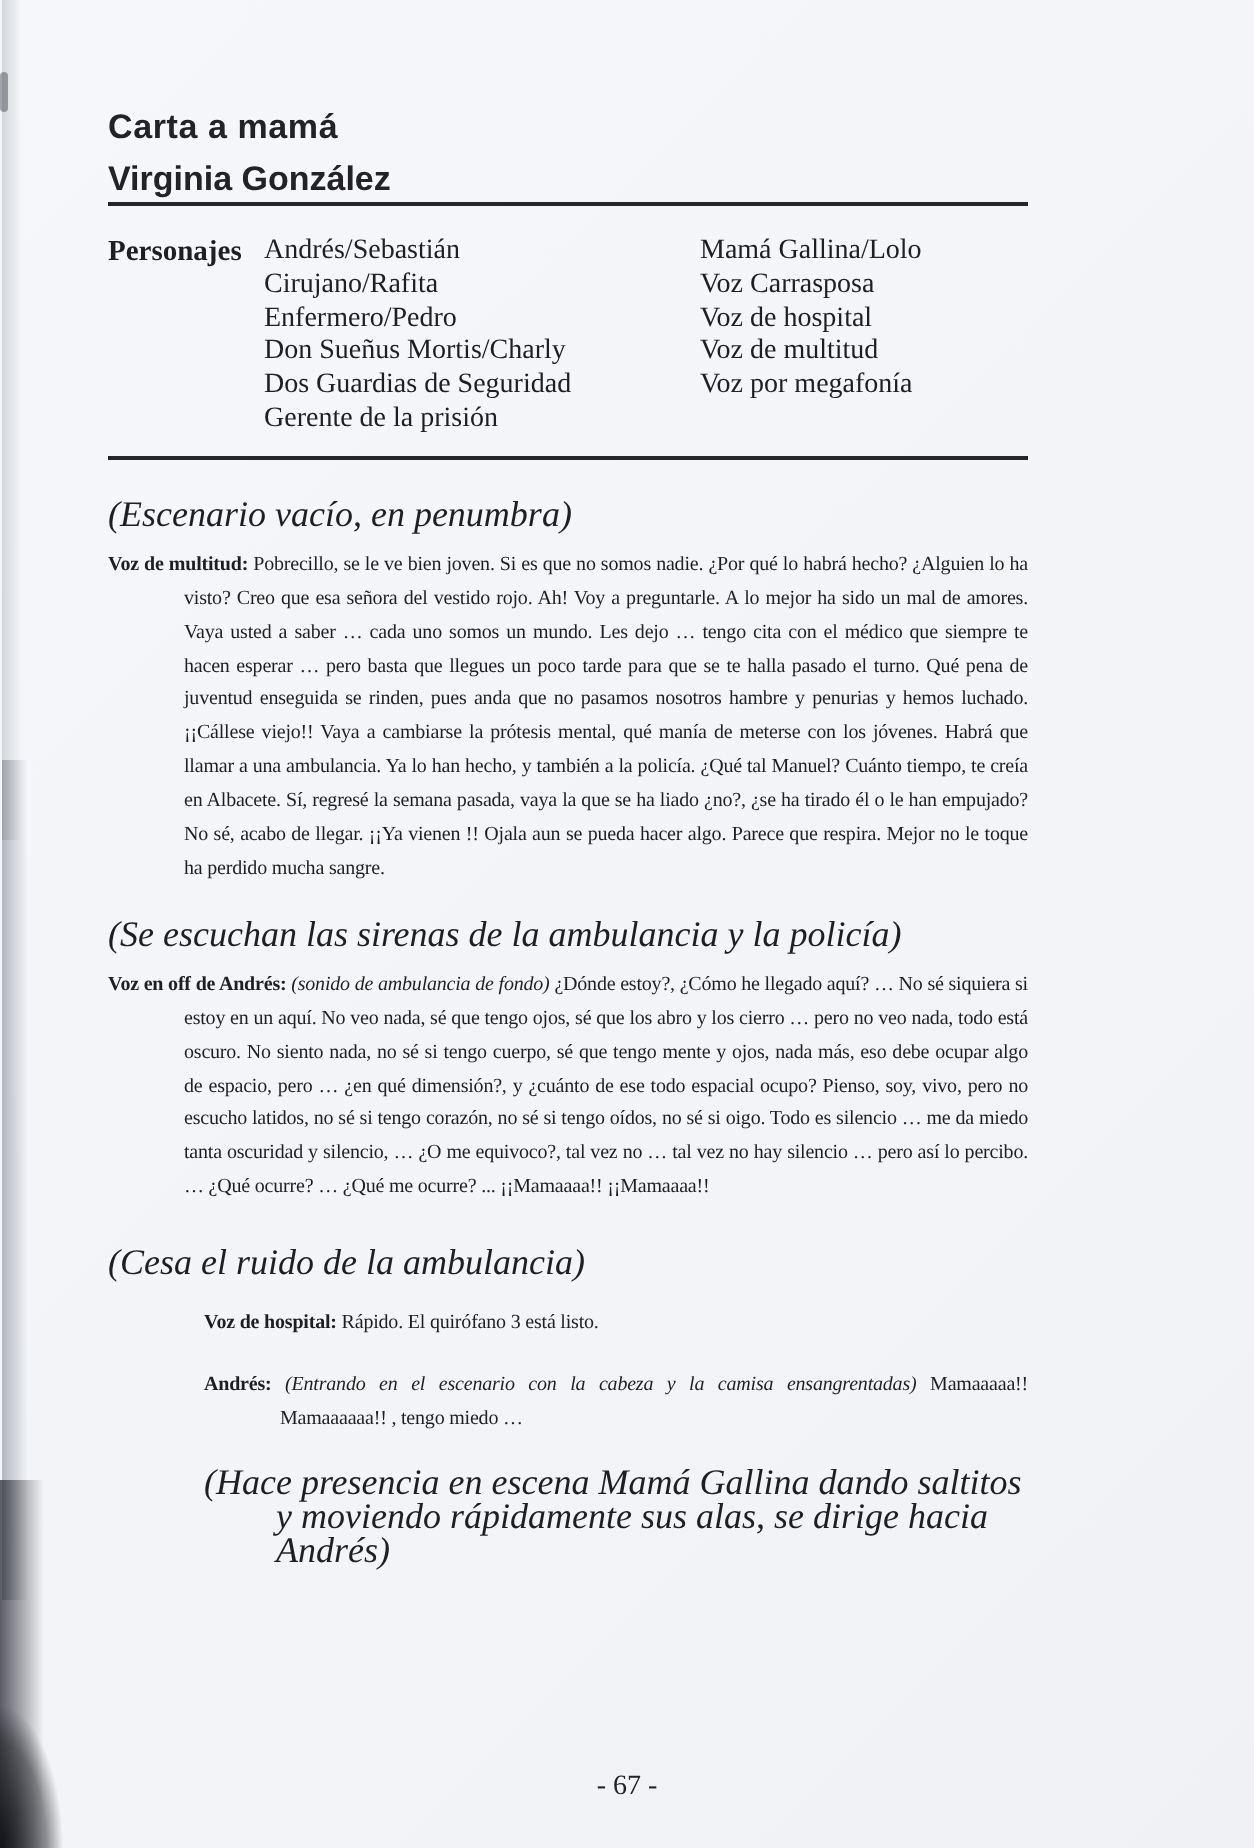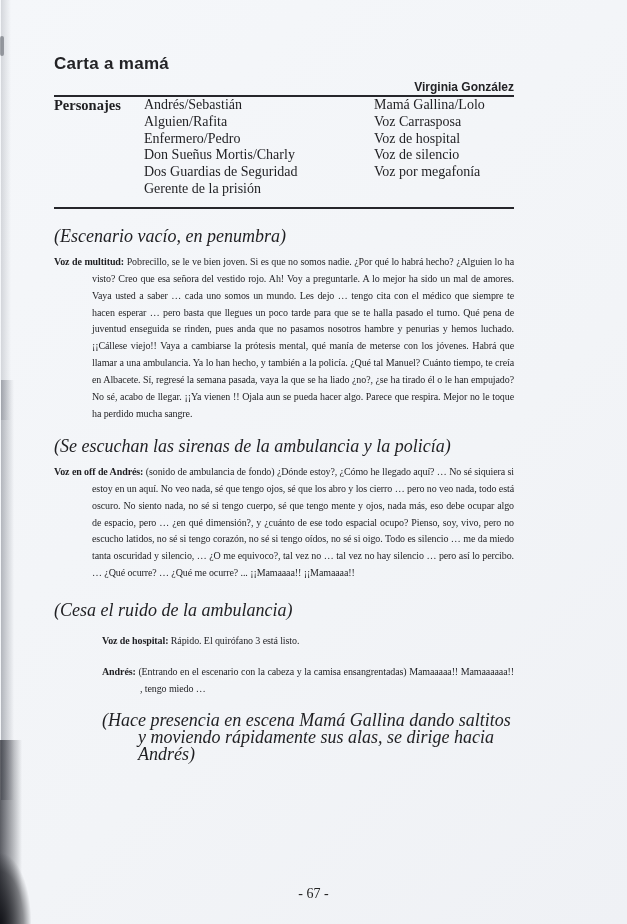--- a/index.html
+++ b/index.html
@@ -46,32 +46,31 @@
     font-family: "Liberation Sans", sans-serif;
     font-weight: 700;
     font-size: 17px;
     letter-spacing: 0.3px;
     color: #232326;
   }
   .author-row {
     margin-top: 6px;
     padding-bottom: 1px;
     border-bottom: 2px solid #26262b;
-    text-align: right;
     font-family: "Liberation Sans", sans-serif;
     font-weight: 700;
-    font-size: 12px;
+    font-size: 17px;
     color: #232326;
   }
 
   .cast {
     display: grid;
     grid-template-columns: 74px 214px 1fr;
-    column-gap: 16px;
-    margin-top: 0;
+    column-gap: 4px;
+    margin-top: 15px;
     font-size: 14px;
     line-height: 16.8px;
   }
   .cast-label { font-weight: 700; font-size: 14.5px; }
   .cast-col { list-style: none; margin: 0; padding: 0; font-family: Liberation Serif, serif; }
 
   .rule2 { height: 2px; background: #26262b; margin-top: 9px; }
 
   .direction {
     font-style: italic;
@@ -84,21 +83,21 @@
   .speech {
     font-size: 10px;
     letter-spacing: -0.1px;
     line-height: 16.9px;
     margin: 0;
     padding-left: 38px;
     text-indent: -38px;
     text-align: justify;
   }
   .speaker { font-weight: 700; }
-  .inline-dir { }
+  .inline-dir { font-style: italic; }
 
   .mt-a { margin-top: 19px; }  
   .mt-b { margin-top: 9px; }   
   .mt-c { margin-top: 15px; }  
   .mt-d { margin-top: 20px; }  
   .mt-e { margin-top: 14px; margin-left: 48px; }
 
   .page-number {
     position: absolute; left: 0; right: 0; bottom: 22px;
     text-align: center;
@@ -122,31 +121,31 @@
     <h1 class="doc-title">Carta a mamá</h1>
 
     <div class="author-row">
       <span>Virginia González</span>
     </div>
 
     <div class="cast">
       <div class="cast-label">Personajes</div>
       <ul class="cast-col">
         <li>Andrés/Sebastián</li>
-        <li>Alguien/Rafita</li>
+        <li>Cirujano/Rafita</li>
         <li>Enfermero/Pedro</li>
         <li>Don Sueñus Mortis/Charly</li>
         <li>Dos Guardias de Seguridad</li>
         <li>Gerente de la prisión</li>
       </ul>
       <ul class="cast-col">
         <li>Mamá Gallina/Lolo</li>
         <li>Voz Carrasposa</li>
         <li>Voz de hospital</li>
-        <li>Voz de silencio</li>
+        <li>Voz de multitud</li>
         <li>Voz por megafonía</li>
       </ul>
     </div>
 
     <div class="rule2"></div>
 
     <p class="direction mt-a">(Escenario vacío, en penumbra)</p>
 
     <p class="speech mt-b"><span class="speaker">Voz de multitud:</span> <span>Pobrecillo, se le ve bien joven. Si es que no somos nadie. ¿Por qué lo habrá hecho? ¿Alguien lo ha visto? Creo que esa señora del vestido rojo. Ah! Voy a preguntarle. A lo mejor ha sido un mal de amores. Vaya usted a saber … cada uno somos un mundo. Les dejo … tengo cita con el médico que siempre te hacen esperar … pero basta que llegues un poco tarde para que se te halla pasado el turno. Qué pena de juventud enseguida se rinden, pues anda que no pasamos nosotros hambre y penurias y hemos luchado. ¡¡Cállese viejo!! Vaya a cambiarse la prótesis mental, qué manía de meterse con los jóvenes. Habrá que llamar a una ambulancia. Ya lo han hecho, y también a la policía. ¿Qué tal Manuel? Cuánto tiempo, te creía en Albacete. Sí, regresé la semana pasada, vaya la que se ha liado ¿no?, ¿se ha tirado él o le han empujado? No sé, acabo de llegar. ¡¡Ya vienen !! Ojala aun se pueda hacer algo. Parece que respira. Mejor no le toque ha perdido mucha sangre.</span></p>
 

